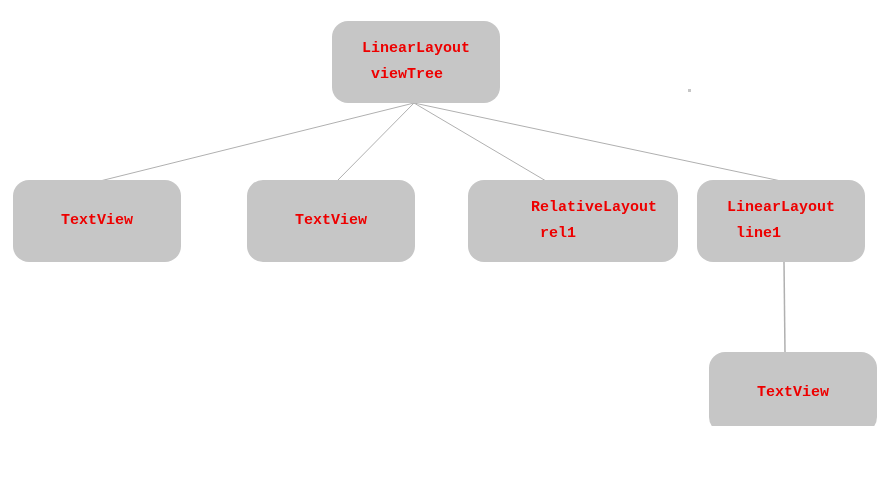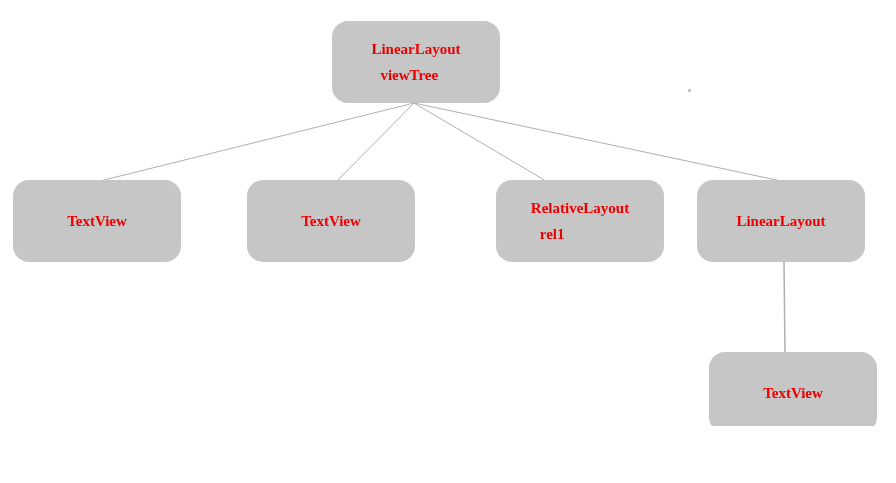--- a/index.html
+++ b/index.html
@@ -6,21 +6,21 @@
     margin: 0;
     padding: 0;
     background: #ffffff;
   }
   .canvas {
     position: relative;
     width: 896px;
     height: 426px;
     background: var(--canvas-bg, #ffffff);
     overflow: hidden;
-    font-family: Liberation Serif, serif;
+    font-family: Liberation Mono, monospace;
   }
   .edges-svg {
     position: absolute;
     left: 0;
     top: 0;
     width: 896px;
     height: 483px;
   }
   .node {
     position: absolute;
@@ -44,21 +44,21 @@
     line-height: 26px;
     white-space: pre;
   }
   .node-name {
     padding-left: 0.6em;
   }
   
   .pos-root      { left: 332px; top: 21px;  }
   .pos-text1     { left: 13px;  top: 180px; }
   .pos-text2     { left: 247px; top: 180px; }
-  .pos-rel1      { left: 496px; top: 180px; }
+  .pos-rel1      { left: 468px; top: 180px; padding-left: 42px; }
   .pos-line1     { left: 697px; top: 180px; }
   .pos-linetext1 { left: 709px; top: 352px; width: 168px; height: 81px; }
   .speck {
     position: absolute;
     left: 688px;
     top: 89px;
     width: 3px;
     height: 3px;
     background: #b9b9b9;
     opacity: 0.8;
@@ -99,20 +99,21 @@
   <div class="node pos-rel1">
     <span class="node-inner">
       <span class="node-title">RelativeLayout</span>
       <span class="node-name">rel1</span>
     </span>
   </div>
 
   <div class="node pos-line1">
     <span class="node-inner">
       <span class="node-title">LinearLayout</span>
+      <span class="node-name">line1</span>
     </span>
   </div>
 
   <div class="node pos-linetext1">
     <span class="node-inner">
       <span class="node-title">TextView</span>
     </span>
   </div>
 
   <div class="speck"></div>

